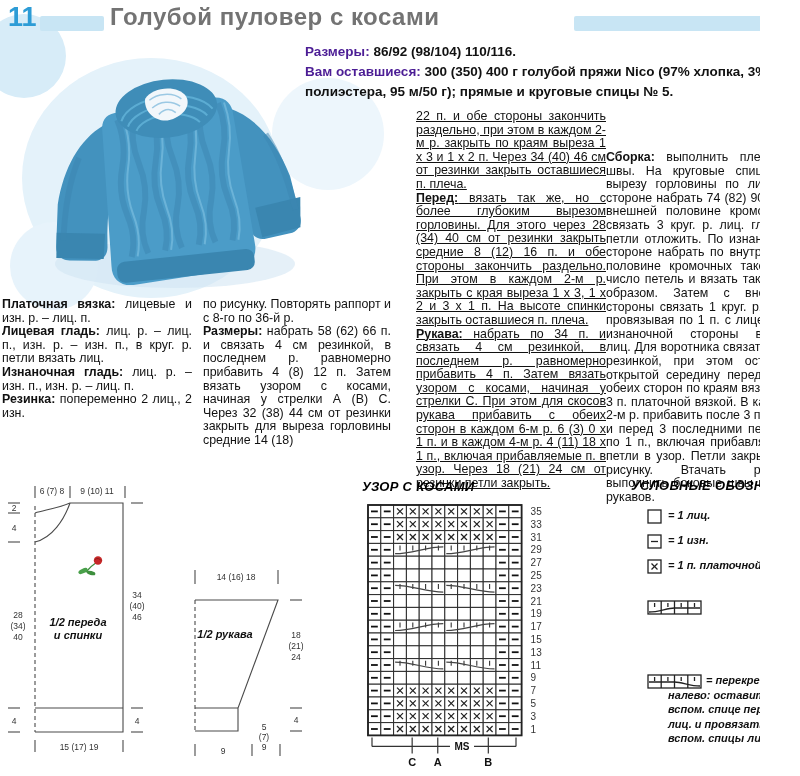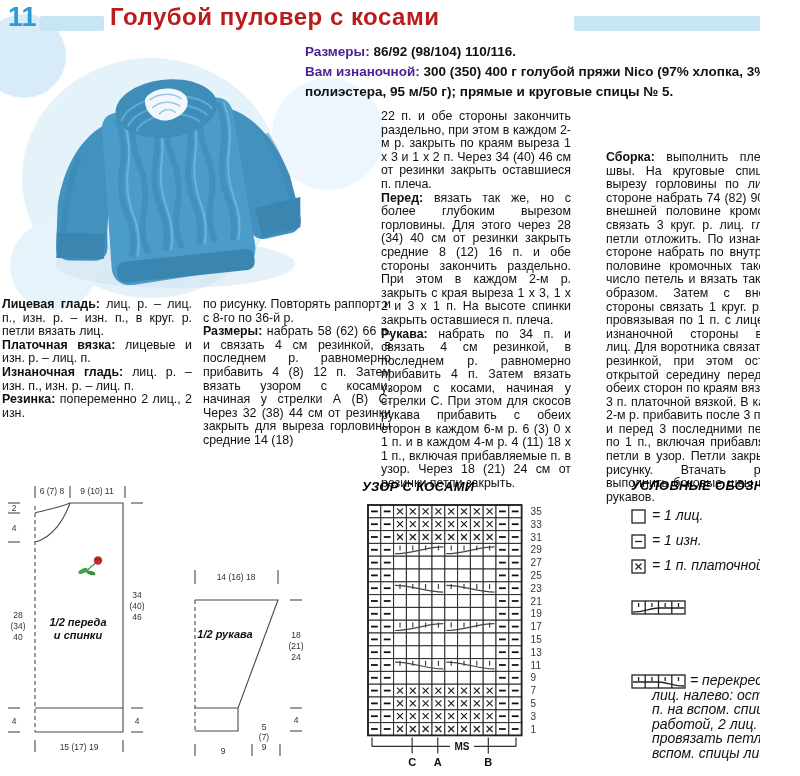--- a/index.html
+++ b/index.html
@@ -2,38 +2,38 @@
 <html><head>
 <meta charset="utf-8">
 <style>
   html,body{margin:0;padding:0;background:#fff;}
   #page{position:relative;width:760px;height:776px;background:#fff;overflow:hidden;
         font-family:"Liberation Sans",sans-serif;color:#111;}
   .circle{position:absolute;border-radius:50%;z-index:0;}
   .z{position:absolute;z-index:2;}
   #page-num{left:8px;top:2px;font-size:27px;font-weight:bold;color:#2d9cd6;}
   .bar{position:absolute;height:15px;background:#c8e5f4;border-radius:2px;top:16px;z-index:1;}
-  #title{left:110px;top:3px;font-size:24px;font-weight:bold;color:#b91c1c;letter-spacing:.5px;white-space:nowrap;}
+  #title{left:110px;top:3px;font-size:24px;font-weight:bold;color:#737373;letter-spacing:.5px;white-space:nowrap;}
   #info{left:305px;top:42px;width:480px;font-size:13.5px;line-height:20px;font-weight:bold;}
   .blue{color:#4c1d95;}
   .col{position:absolute;z-index:2;font-size:12.4px;line-height:13.6px;text-align:justify;}
   .col p{margin:0;}
   .lead{font-weight:bold;}
   svg text{font-family:"Liberation Sans",sans-serif;fill:#222;}
   .dim{font-size:8.5px;fill:#333;}
   .figlabel{font-size:11px;font-weight:bold;font-style:italic;fill:#111;}
   .sch{stroke:#4a4a4a;stroke-width:1.1;fill:none;}
   .tick{stroke:#4a4a4a;stroke-width:1.1;}
   .sec-title{font-size:13px;font-weight:bold;font-style:italic;letter-spacing:.3px;color:#000;}
   #chart-wrap{position:absolute;left:362px;top:479px;z-index:2;}
   .rowlab{font-size:10px;fill:#333;}
   .marklab{font-size:11px;font-weight:bold;fill:#111;}
   .mslab{font-size:10px;font-weight:bold;fill:#111;}
   #legend{position:absolute;left:604px;top:478px;width:196px;z-index:2;margin-left:27px;}
-  .leg-item{position:absolute;left:0;font-style:italic;font-weight:normal;font-size:14px;line-height:14.6px;color:#111;}
+  .leg-item{position:absolute;left:16px;font-style:italic;font-weight:bold;font-size:11px;line-height:14.6px;color:#111;}
   .leg-item .sym{vertical-align:middle;margin-right:6px;}
   .leg-cable{position:relative;}
   .leg-cable svg{position:absolute;left:0;top:1px;}
   .leg-cable p{margin:0 0 0 21px;text-indent:38px;}
   .symline{stroke:#222;stroke-width:1.3;fill:none;}
 </style>
 </head>
 <body>
 
 <div id="page">
@@ -43,21 +43,21 @@
   <div class="circle" style="left:272px;top:78px;width:112px;height:112px;background:#edf6fc;"></div>
   <div class="circle" style="left:10px;top:222px;width:88px;height:88px;background:#e7f3fb;"></div>
 
   <div id="page-num" class="z">11</div>
   <div class="bar" style="left:40px;width:64px;"></div>
   <div id="title" class="z">Голубой пуловер с косами</div>
   <div class="bar" style="left:574px;width:218px;"></div>
 
   <div id="info" class="z">
     <div><span class="blue">Размеры:</span><span> 86/92 (98/104) 110/116.</span></div>
-    <div><span class="blue">Вам изнаночной:</span><span> 300 (350) 400 г голубой пряжи Nico (97% хлопка, 3% полиэстера, 95 м/50 г); прямые и круговые спицы № 5.</span></div>
+    <div><span class="blue">Вам оставшиеся:</span><span> 300 (350) 400 г голубой пряжи Nico (97% хлопка, 3% полиэстера, 95 м/50 г); прямые и круговые спицы № 5.</span></div>
   </div>
 
   <svg class="z" style="left:25px;top:52px;" width="300" height="240" viewBox="0 0 300 240">
     <ellipse cx="150" cy="212" rx="120" ry="24" fill="#cfe4f2" opacity="0.55"></ellipse>
     <g transform="rotate(-6 150 120)">
       <path d="M84,66 C58,78 40,104 30,140 L24,182 C23,190 28,196 36,197 L62,200 C70,200 74,195 75,188 C78,152 86,118 100,98 Z" fill="#4392be"></path>
       <path d="M210,62 C236,74 254,100 264,136 L270,178 C271,186 266,192 258,193 L232,196 C224,196 220,191 219,184 C216,148 208,116 194,96 Z" fill="#4392be"></path>
       <path d="M26,168 L74,174 L70,199 L23,193 Z" fill="#3a86b0"></path>
       <path d="M226,164 L272,158 L269,188 L230,194 Z" fill="#3a86b0"></path>
       <path d="M100,55 L195,50 C208,50 214,58 214,70 L222,200 C223,214 214,222 201,223 L97,228 C84,228 76,220 77,207 L82,72 C82,60 88,55 100,55 Z" fill="#4b9cc8"></path>
@@ -88,32 +88,32 @@
       <path d="M128,44 C136,33 162,33 169,46 C173,56 164,66 148,68 C135,68 125,56 128,44 Z" fill="#f2f7fb"></path>
       <g stroke="#9cc9e4" stroke-width="1.5" fill="none">
         <path d="M132,46 C140,40 156,40 164,48"></path>
         <path d="M134,54 C142,48 154,48 162,55"></path>
         <path d="M140,61 C146,56 152,56 157,61"></path>
       </g>
     </g>
   </svg>
 
   <div class="col" style="left:2px;top:298px;width:190px;">
+    <p><span class="lead">Платочная вязка:</span><span> лицевые и изн. р. – лиц. п.</span></p>
     <p><span class="lead">Лицевая гладь:</span><span> лиц. р. – лиц. п., изн. р. – изн. п., в круг. р. петли вязать лиц.</span></p>
-    <p><span class="lead">Платочная вязка:</span><span> лицевые и изн. р. – лиц. п.</span></p>
     <p><span class="lead">Изнаночная гладь:</span><span> лиц. р. – изн. п., изн. р. – лиц. п.</span></p>
     <p><span class="lead">Резинка:</span><span> попеременно 2 лиц., 2 изн.</span></p>
   </div>
 
   <div class="col" style="left:203px;top:298px;width:188px;">
     <p><span>по рисунку. Повторять раппорт и с 8-го по 36-й р.</span></p>
     <p><span class="lead">Размеры:</span><span> набрать 58 (62) 66 п. и связать 4 см резинкой, в последнем р. равномерно прибавить 4 (8) 12 п. Затем вязать узором с косами, начиная у стрелки А (В) С. Через 32 (38) 44 см от резинки закрыть для выреза горловины средние 14 (18)</span></p>
   </div>
 
-  <div class="col" style="left:381px;top:110px;width:190px;">
+  <div class="col" style="left:416px;top:110px;width:190px;text-decoration:underline;">
     <p><span>22 п. и обе стороны закончить раздельно, при этом в каждом 2-м р. закрыть по краям выреза 1 х 3 и 1 х 2 п. Через 34 (40) 46 см от резинки закрыть оставшиеся п. плеча.</span></p>
     <p><span class="lead">Перед:</span><span> вязать так же, но с более глубоким вырезом горловины. Для этого через 28 (34) 40 см от резинки закрыть средние 8 (12) 16 п. и обе стороны закончить раздельно. При этом в каждом 2-м р. закрыть с края выреза 1 х 3, 1 х 2 и 3 х 1 п. На высоте спинки закрыть оставшиеся п. плеча.</span></p>
     <p><span class="lead">Рукава:</span><span> набрать по 34 п. и связать 4 см резинкой, в последнем р. равномерно прибавить 4 п. Затем вязать узором с косами, начиная у стрелки С. При этом для скосов рукава прибавить с обеих сторон в каждом 6-м р. 6 (3) 0 х 1 п. и в каждом 4-м р. 4 (11) 18 х 1 п., включая прибавляемые п. в узор. Через 18 (21) 24 см от резинки петли закрыть.</span></p>
   </div>
 
   <div class="col" style="left:606px;top:126px;width:190px;margin-top:25px;">
     <p><span class="lead">Сборка:</span><span> выполнить плечевые швы. На круговые спицы по вырезу горловины по лицевой стороне набрать 74 (82) 90 п. по внешней половине кромочных, связать 3 круг. р. лиц. гладью, петли отложить. По изнаночной стороне набрать по внутренней половине кромочных такое же число петель и вязать таким же образом. Затем с внешней стороны связать 1 круг. р. лиц., провязывая по 1 п. с лицевой и изнаночной стороны вместе лиц. Для воротника связать 7 см резинкой, при этом оставить открытой середину переда и с обеих сторон по краям вязать по 3 п. платочной вязкой. В каждом 2-м р. прибавить после 3 первых и перед 3 последними петлями по 1 п., включая прибавляемые петли в узор. Петли закрыть по рисунку. Втачать рукава, выполнить боковые швы и швы рукавов.</span></p>
   </div>
 
   <svg class="z" style="left:0;top:478px;" width="162" height="298" viewBox="0 0 162 298">

